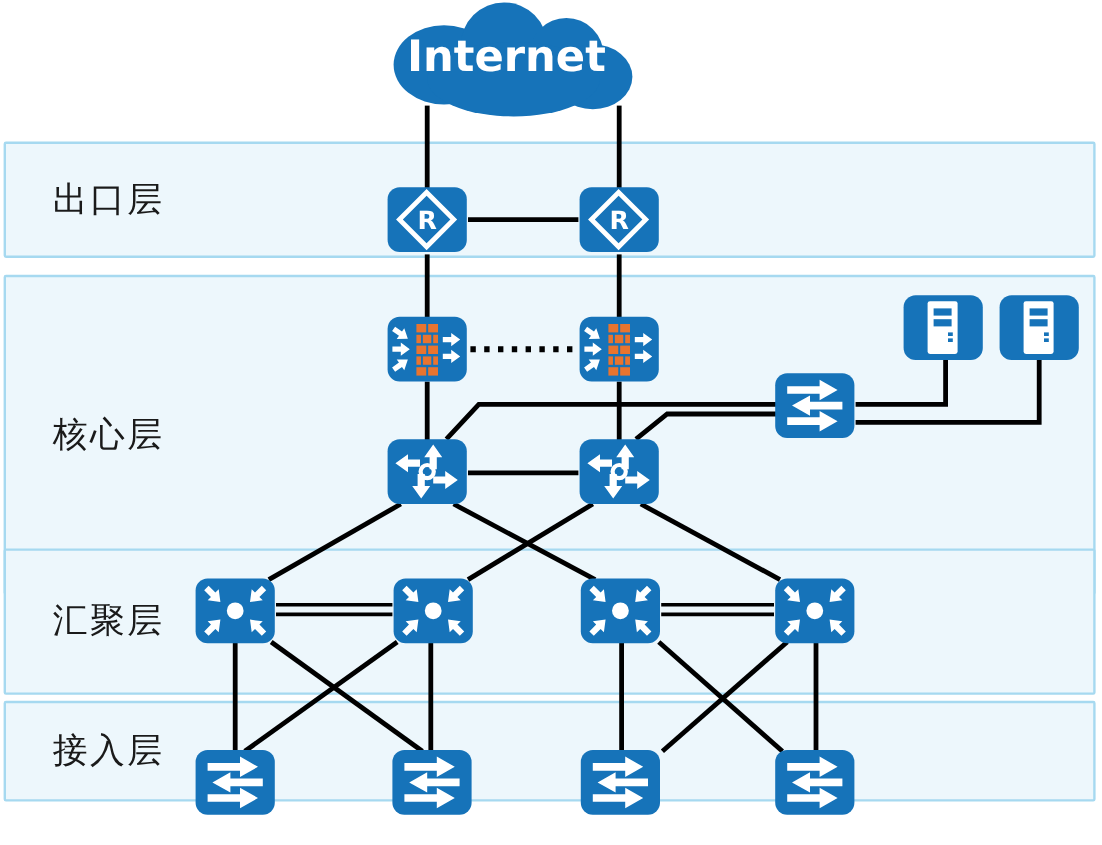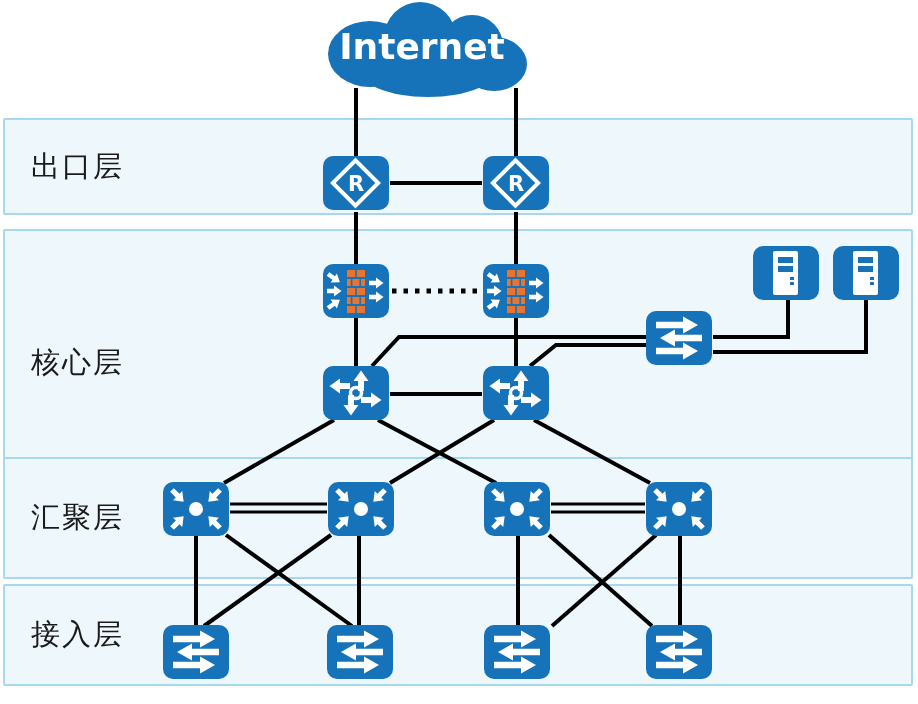--- a/index.html
+++ b/index.html
@@ -6,21 +6,21 @@
   .stage{
     position:relative;width:918px;height:704px;background:#ffffff;overflow:hidden;
     font-family:"DejaVu Sans","Liberation Sans",sans-serif;
   }
   .band{
     position:absolute;left:3px;width:910px;box-sizing:border-box;
     background:#EDF7FC;border:2px solid #A6D9F0;border-radius:2px;
     display:flex;align-items:center;z-index:1;
   }
   .band-label{
-    margin-left:26px;font-size:29px;letter-spacing:2px;color:#1A1A1A;
+    margin-left:39px;font-size:29px;letter-spacing:2px;color:#1A1A1A;
   }
   #canvas{position:absolute;left:0;top:0;z-index:2;}
   .node{position:absolute;width:68px;height:56px;z-index:3;}
   .node svg{display:block;width:68px;height:56px;}
   .r-label{
     position:absolute;inset:0;display:flex;align-items:center;justify-content:center;
     color:#ffffff;font-weight:bold;font-size:21px;padding-top:1px;
   }
   .cloud-text{
     font-weight:bold;font-size:36px;fill:#ffffff;
@@ -34,21 +34,21 @@
 
   <div class="band" style="top:118px;height:97px">
     <span class="band-label">出口层</span>
   </div>
   <div class="band" style="top:229px;height:267px">
     <span class="band-label">核心层</span>
   </div>
   <div class="band" style="top:457px;height:122px">
     <span class="band-label">汇聚层</span>
   </div>
-  <div class="band" style="top:584px;height:102px">
+  <div class="band" style="top:584px;height:84px">
     <span class="band-label">接入层</span>
   </div>
 
   <svg id="canvas" width="918" height="704" viewBox="0 0 918 704">
     <defs>
       <path id="ar-s" d="M0 -2.2 L7 -2.2 L7 -5.5 L14.5 0 L7 5.5 L7 2.2 L0 2.2 Z"></path>
       <path id="ar-m" d="M0 -3 L10 -3 L10 -7.5 L20.5 0 L10 7.5 L10 3 L0 3 Z"></path>
       <path id="ar-ag" d="M0 -2.6 L8 -2.6 L8 -6.5 L16.5 0 L8 6.5 L8 2.6 L0 2.6 Z"></path>
       <path id="ar-l2" d="M0 -3.2 L27 -3.2 L27 -8.5 L42 0 L27 8.5 L27 3.2 L0 3.2 Z"></path>
 

